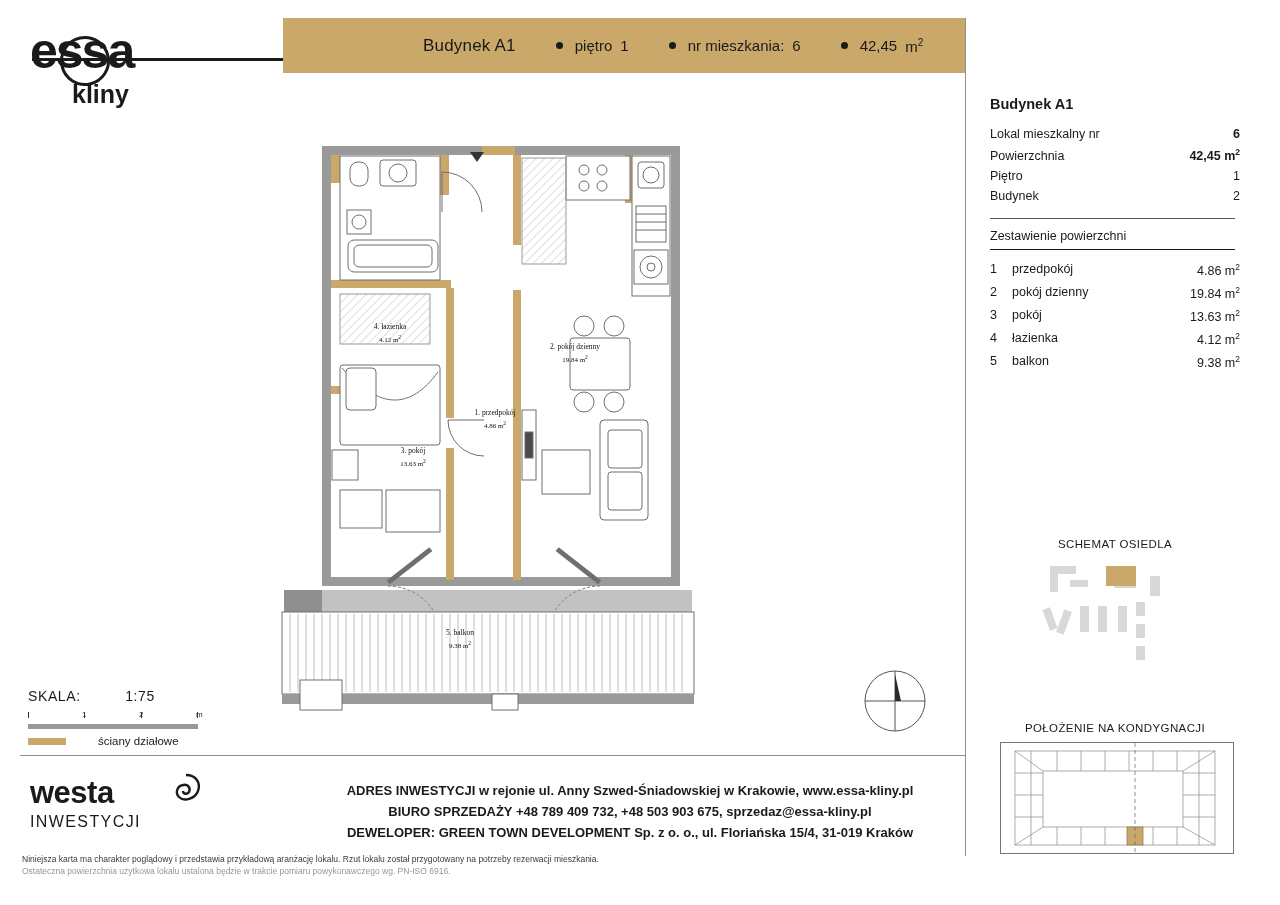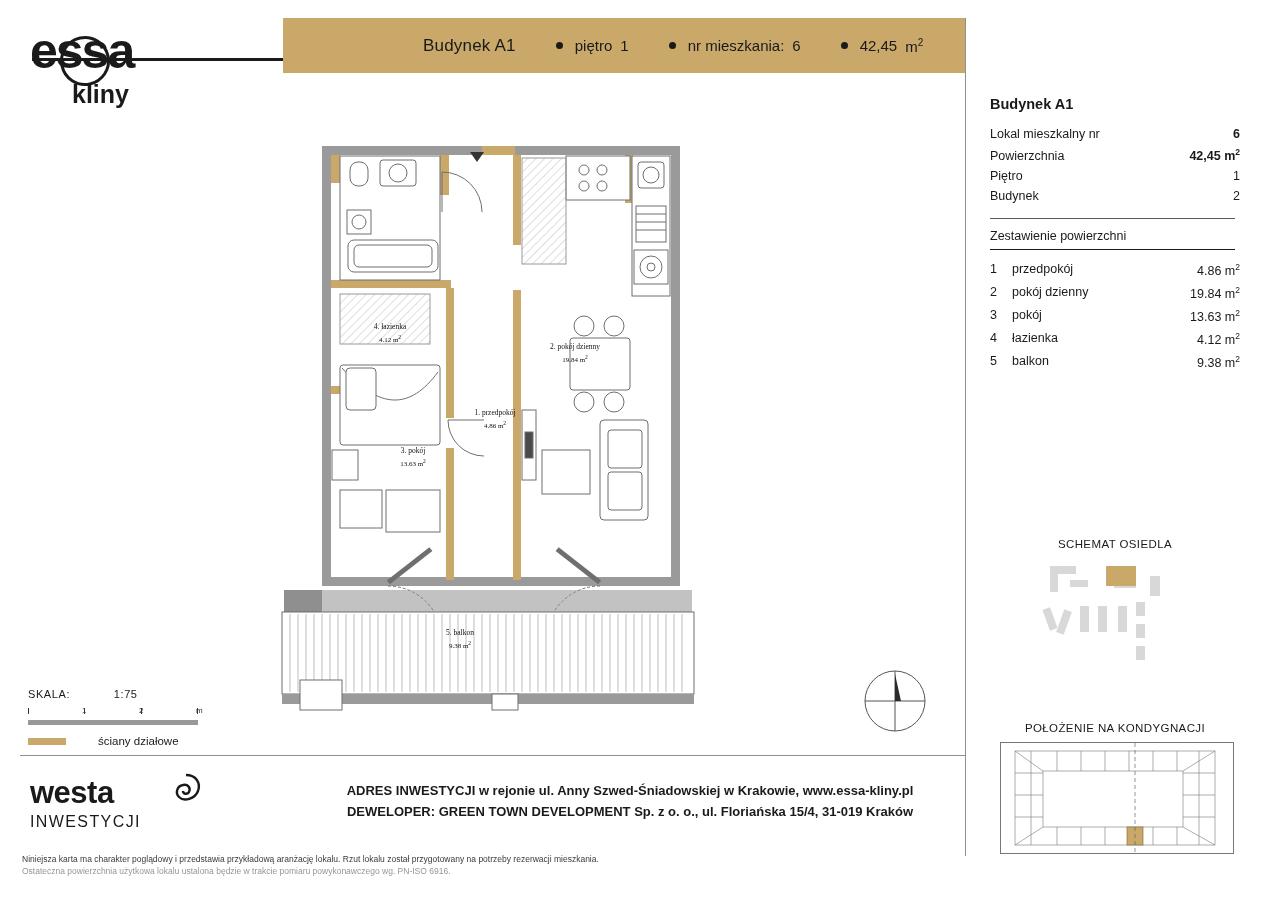--- a/index.html
+++ b/index.html
@@ -185,21 +185,21 @@
   }
 
   
   .hsep {
     position: absolute;
     left: 20px; top: 755px;
     width: 945px; height: 1px;
     background: #8f8f8f;
   }
   .scale-block { position: absolute; left: 28px; top: 688px; }
-  .scale-line1 { font-size: 11px; letter-spacing: .6px; }
+  .scale-line1 { font-size: 14px; letter-spacing: .6px; }
   .scale-line1 .sv { margin-left: 40px; }
   .scale-ticks {
     position: relative;
     margin-top: 8px;
     width: 175px;
     height: 22px;
     font-size: 8px;
   }
   .scale-ticks .tk { position: absolute; top: 0; width: 1px; height: 6px; background: #333; }
   .scale-ticks .lb { position: absolute; top: -2px; font-size: 8px; color: #333; }
@@ -650,20 +650,21 @@
     <div class="westa-sub">INWESTYCJI</div>
     <div class="westa-mark">
       <svg width="34" height="34" viewBox="0 0 34 34">
         <path d="M17 2 C 27 2, 32 10, 29 18 C 26 26, 15 29, 10 24 C 6 20, 8 13, 14 12 C 19 11, 22 15, 20 19 C 18 22, 14 21, 14 18" fill="none" stroke="#1a1a1a" stroke-width="2.4"></path>
       </svg>
     </div>
   </div>
 
   <div class="addr">
     <div>ADRES INWESTYCJI   w rejonie ul. Anny Szwed-Śniadowskiej  w Krakowie, www.essa-kliny.pl</div>
+    <div>BIURO SPRZEDAŻY   +48 789 409 732,    +48 503 903 675,    sprzedaz@essa-kliny.pl</div>
     <div>DEWELOPER: GREEN TOWN DEVELOPMENT  Sp. z o. o., ul. Floriańska 15/4, 31-019 Kraków</div>
   </div>
 
   <div class="disclaimer">
     <div>Niniejsza karta ma charakter poglądowy i przedstawia przykładową aranżację lokalu. Rzut lokalu został przygotowany na potrzeby rezerwacji mieszkania.</div>
     <div class="l2">Ostateczna powierzchnia użytkowa lokalu ustalona będzie w trakcie pomiaru powykonawczego wg. PN-ISO 6916.</div>
   </div>
 
 </div>
 

